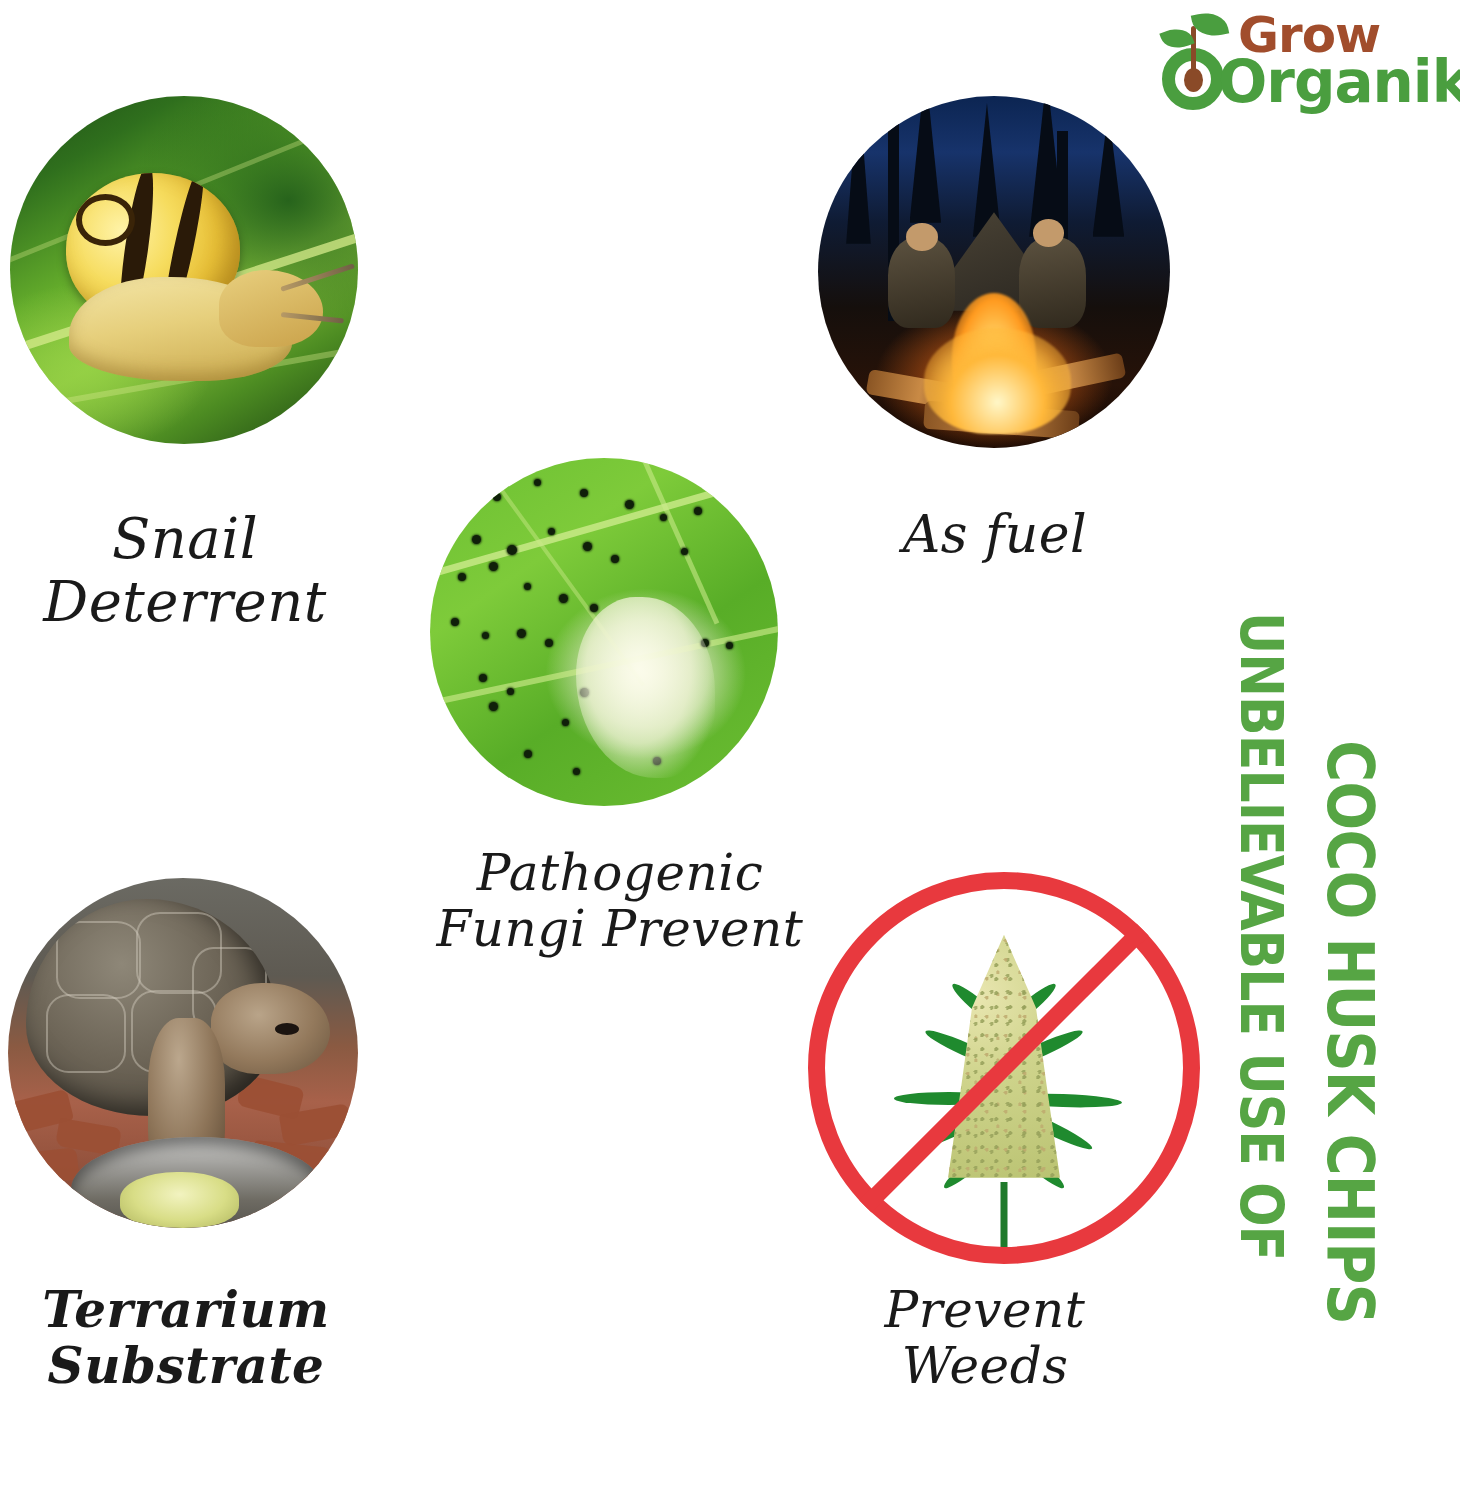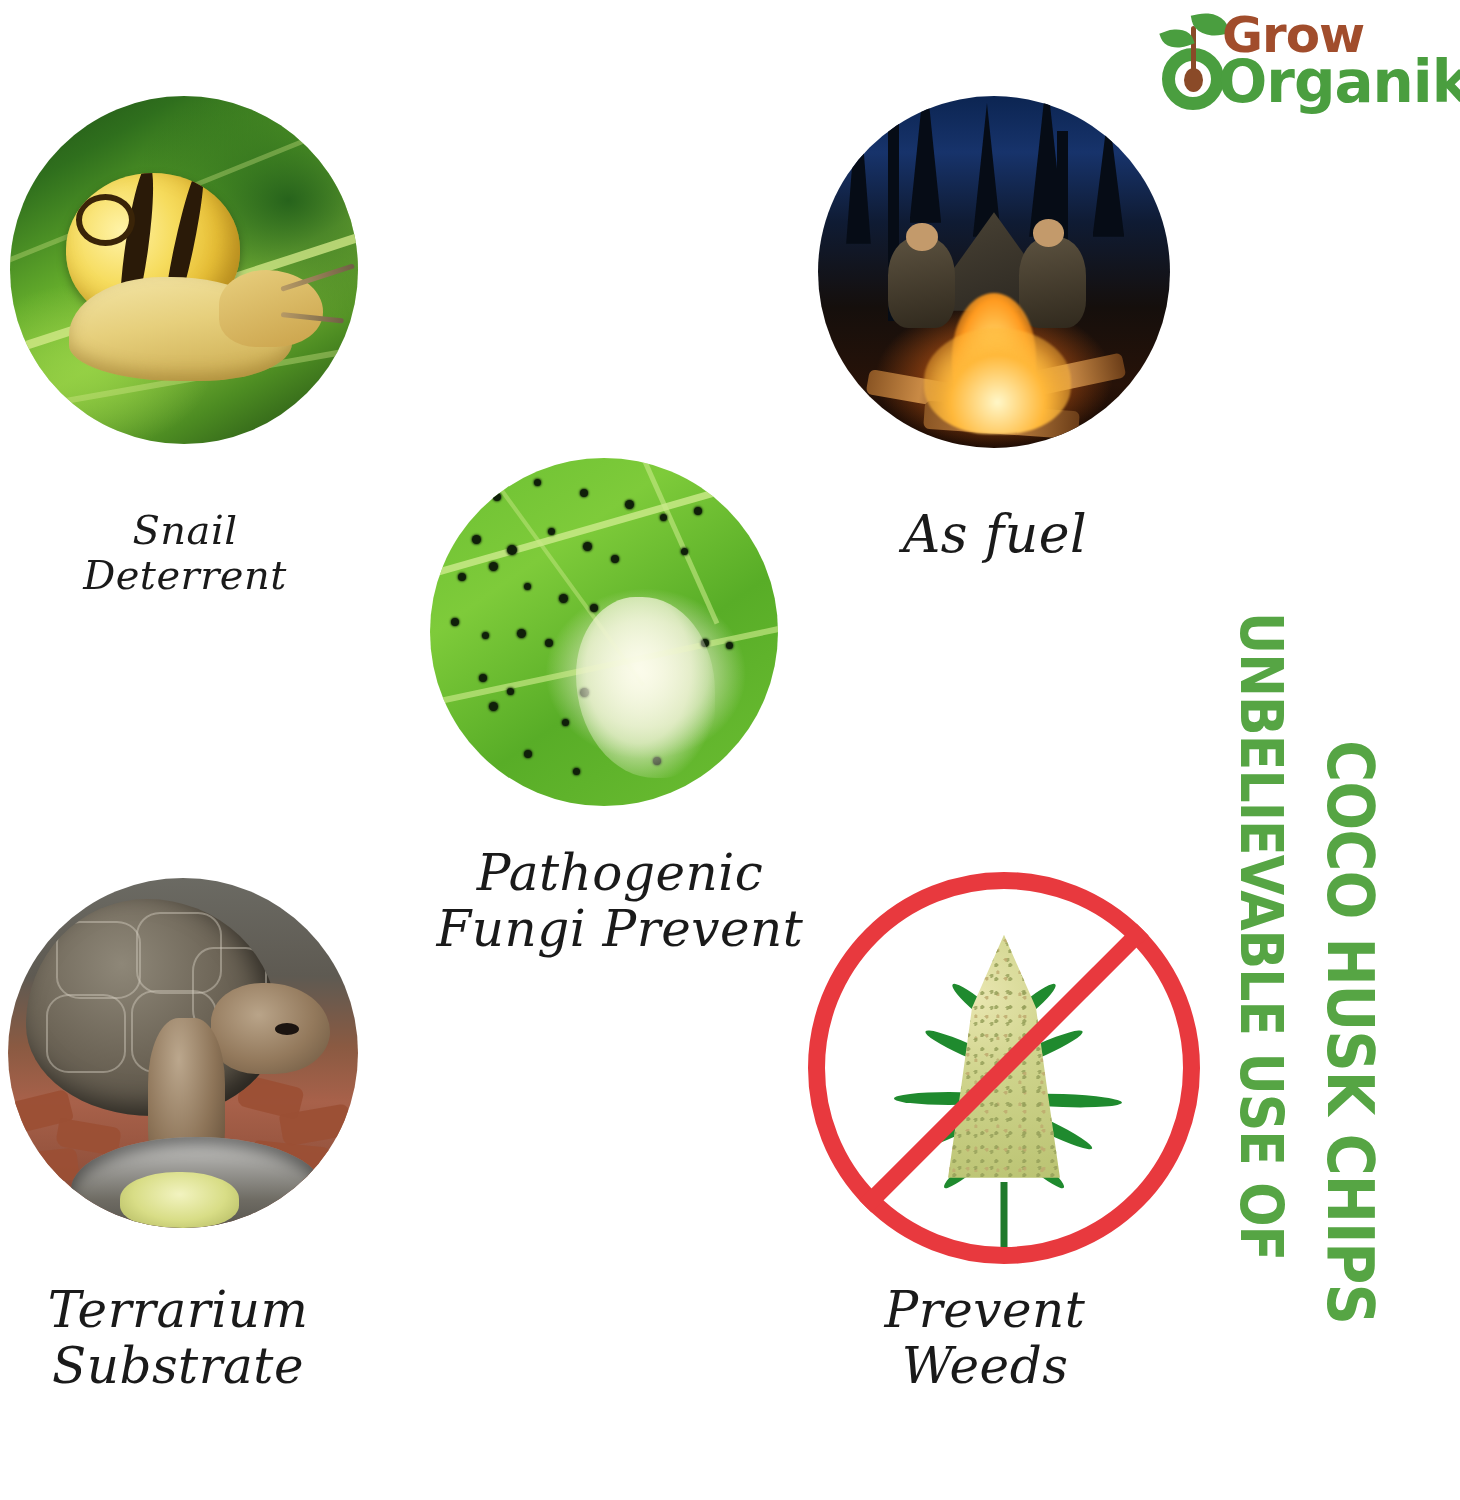--- a/index.html
+++ b/index.html
@@ -195,20 +195,21 @@
     line-height:1;
   }
 
   
   .logo{ position:absolute; }
   .logo-grow{
     position:absolute;
     font-family:"DejaVu Sans", sans-serif;
     font-weight:700;
     letter-spacing:-1px;
+    margin-left:16px;
   }
   .logo-organiks{
     position:absolute;
     font-family:"DejaVu Sans", sans-serif;
     font-weight:700;
     letter-spacing:-1px;
   }
   .logo-ring{
     position:absolute;
     border-radius:50%;
@@ -247,21 +248,21 @@
     <div class="band" style="left:34%; top:-6%; width:13%; height:112%; transform:rotate(8deg);"></div>
     <div class="band" style="left:62%; top:-6%; width:11%; height:112%; transform:rotate(12deg);"></div>
     <div class="band" style="left:6%; top:14%; width:34%; height:34%; border:6px solid #3a2408; background:transparent; border-radius:50%;"></div>
   </div>
   <div class="snail-body"></div>
   <div class="snail-head"></div>
   <div class="tentacle" style="left:78%; top:55%; width:22%; transform:rotate(-18deg);"></div>
   <div class="tentacle" style="left:78%; top:62%; width:18%; transform:rotate(6deg);"></div>
 </div>
 
-<div class="caption" style="left:20px; top:508px; width:330px; font-size:40px;">Snail
+<div class="caption" style="left:20px; top:508px; width:330px; font-size:56px;">Snail
 Deterrent</div>
 
 <div class="photo-circle" style="left:818px; top:96px; width:352px; height:352px;">
   <div class="fire-bg"></div>
 
   <div class="pine" style="left:8%;  top:-4%; width:7%;  height:46%; clip-path:polygon(50% 0,100% 100%,0 100%);"></div>
   <div class="pine" style="left:26%; top:-8%; width:9%;  height:44%; clip-path:polygon(50% 0,100% 100%,0 100%);"></div>
   <div class="pine" style="left:44%; top:2%;  width:8%;  height:38%; clip-path:polygon(50% 0,100% 100%,0 100%);"></div>
   <div class="pine" style="left:60%; top:-6%; width:10%; height:46%; clip-path:polygon(50% 0,100% 100%,0 100%);"></div>
   <div class="pine" style="left:78%; top:4%;  width:9%;  height:36%; clip-path:polygon(50% 0,100% 100%,0 100%);"></div>
@@ -352,21 +353,21 @@
   </div>
 
   <div class="tort-head">
     <div style="position:absolute; left:54%; top:44%; width:20%; height:13%; border-radius:50%; background:#1b1410;"></div>
   </div>
   <div class="tort-leg"></div>
   <div class="bowl"></div>
   <div class="lettuce"></div>
 </div>
 
-<div class="caption" style="left:8px; top:1282px; width:340px; font-size:50px;">Terrarium
+<div class="caption" style="left:16px; top:1282px; width:340px; font-size:50px;font-weight:bold;">Terrarium
 Substrate</div>
 
 <div class="weed-wrap" style="left:808px; top:872px; width:392px; height:392px;">
 
   <div class="stem"></div>
 
   <div class="fan-leaf" style="left:50%; top:56%; width:30%; transform:rotate(2deg);"></div>
   <div class="fan-leaf" style="left:50%; top:56%; width:28%; transform:rotate(180deg);"></div>
   <div class="fan-leaf" style="left:50%; top:58%; width:25%; transform:rotate(26deg);"></div>
   <div class="fan-leaf" style="left:50%; top:58%; width:25%; transform:rotate(154deg);"></div>

